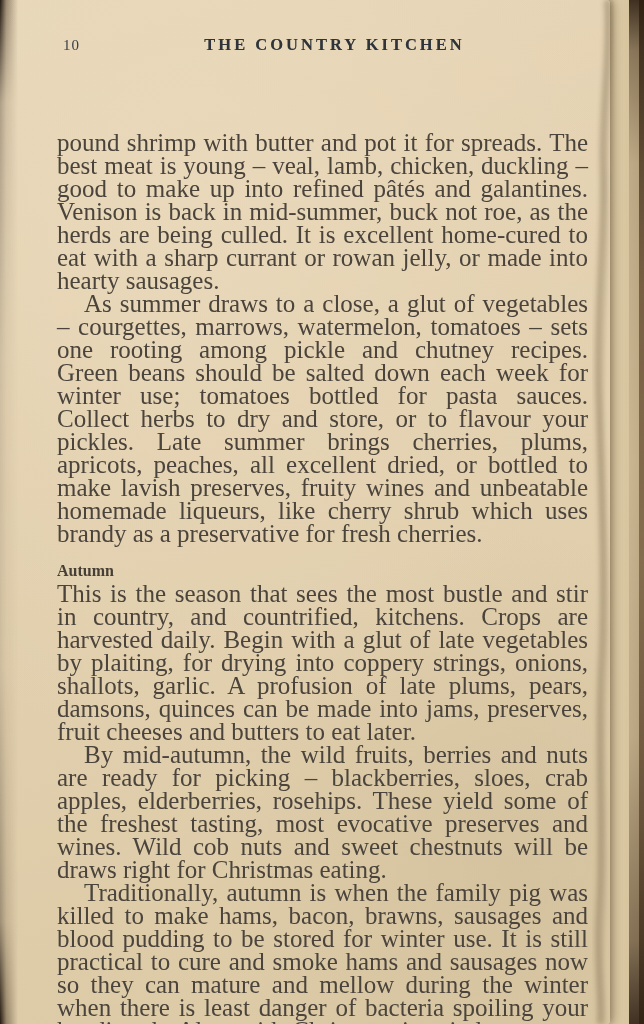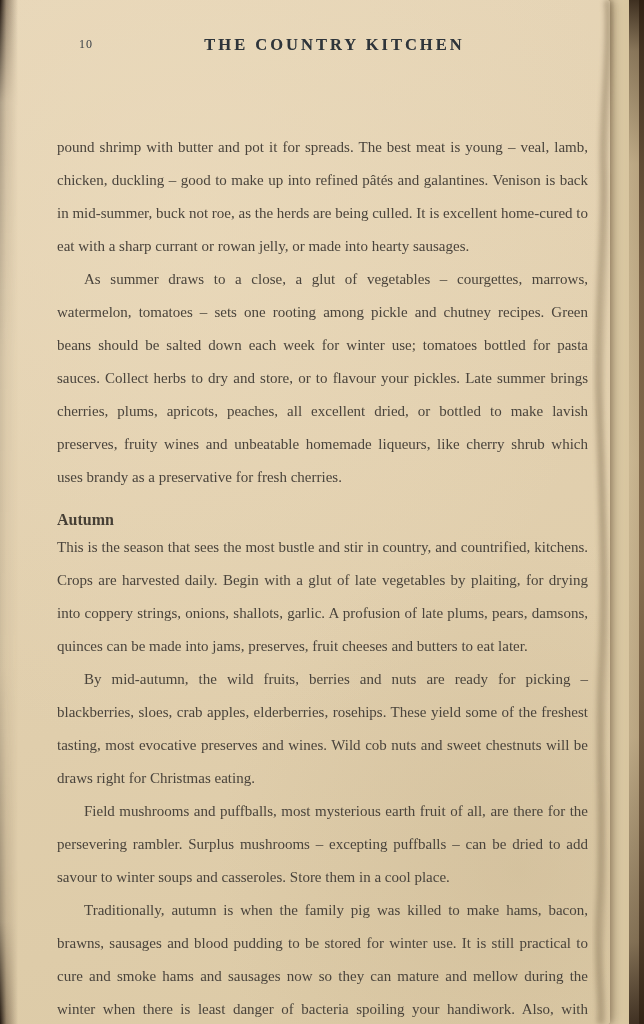--- a/index.html
+++ b/index.html
@@ -43,32 +43,32 @@
   
   .gutter-shadow{
     position:absolute;top:0;left:0;bottom:0;width:18px;
     background:linear-gradient(to right, rgba(24,15,9,.95) 0%, rgba(60,42,26,.45) 35%, rgba(60,42,26,0) 100%);
     -webkit-mask-image:linear-gradient(to bottom, rgba(0,0,0,1) 0%, rgba(0,0,0,.3) 10%, rgba(0,0,0,.12) 35%, rgba(0,0,0,.10) 65%, rgba(0,0,0,.35) 90%, rgba(0,0,0,1) 100%);
     mask-image:linear-gradient(to bottom, rgba(0,0,0,1) 0%, rgba(0,0,0,.3) 10%, rgba(0,0,0,.12) 35%, rgba(0,0,0,.10) 65%, rgba(0,0,0,.35) 90%, rgba(0,0,0,1) 100%);
   }
   
   .header{position:absolute;top:35px;left:57px;right:22px;height:20px;}
   .pagenum{
-    position:absolute;left:22px;top:2px;
-    font-size:12px;letter-spacing:1px;color:#3a4047;
+    position:absolute;left:6px;top:2px;
+    font-size:15px;letter-spacing:1px;color:#3a4047;
   }
   .title{
     display:block;text-align:center;transform:translateX(12px);
     font-size:16.5px;font-weight:bold;letter-spacing:3px;
     color:#2e343a;text-shadow:0 0 .6px rgba(46,52,58,.4);
   }
   
   .body{position:absolute;top:131px;left:57px;right:22px;color:#4a443c;}
   .body p{
-    margin:0;font-size:15px;line-height:33px;
+    margin:0;font-size:25px;line-height:23px;
     text-align:justify;
   }
   .body p.indent{text-indent:27px;}
   .body h3{
     margin:14px 0 0 0;font-size:16px;line-height:23px;
     font-weight:bold;color:#463f35;
   }
 </style>
 </head>
 <body>
@@ -86,21 +86,20 @@
     </div>
 
     <div class="body">
       <p>pound shrimp with butter and pot it for spreads. The best meat is young – veal, lamb, chicken, duckling – good to make up into refined pâtés and galantines. Venison is back in mid-summer, buck not roe, as the herds are being culled. It is excellent home-cured to eat with a sharp currant or rowan jelly, or made into hearty sausages.</p>
       <p class="indent">As summer draws to a close, a glut of vegetables – courgettes, marrows, watermelon, tomatoes – sets one rooting among pickle and chutney recipes. Green beans should be salted down each week for winter use; tomatoes bottled for pasta sauces. Collect herbs to dry and store, or to flavour your pickles. Late summer brings cherries, plums, apricots, peaches, all excellent dried, or bottled to make lavish preserves, fruity wines and unbeatable homemade liqueurs, like cherry shrub which uses brandy as a preservative for fresh cherries.</p>
 
       <h3>Autumn</h3>
 
       <p>This is the season that sees the most bustle and stir in country, and countrified, kitchens. Crops are harvested daily. Begin with a glut of late vegetables by plaiting, for drying into coppery strings, onions, shallots, garlic. A profusion of late plums, pears, damsons, quinces can be made into jams, preserves, fruit cheeses and butters to eat later.</p>
       <p class="indent">By mid-autumn, the wild fruits, berries and nuts are ready for picking – blackberries, sloes, crab apples, elderberries, rosehips. These yield some of the freshest tasting, most evocative preserves and wines. Wild cob nuts and sweet chestnuts will be draws right for Christmas eating.</p>
-      <p class="indent">Field mushrooms and puffballs, most mysterious earth fruit of all, are there for the persevering rambler. Surplus mushrooms – excepting puffballs – can be dried to add savour to winter soups and casseroles. Store them in a cool place.</p>
       <p class="indent">Traditionally, autumn is when the family pig was killed to make hams, bacon, brawns, sausages and blood pudding to be stored for winter use. It is still practical to cure and smoke hams and sausages now so they can mature and mellow during the winter when there is least danger of bacteria spoiling your handiwork. Also, with Christmas in mind, meat can be put up in various ways. A good time too to smoke herring, which is plentiful now.</p>
     </div>
   </div>
 
   <svg class="deckle" viewBox="0 0 40 1024" preserveAspectRatio="none">
     <defs>
       <filter id="soft" x="-60%" y="-5%" width="220%" height="110%">
         <feGaussianBlur stdDeviation="2.6"></feGaussianBlur>
       </filter>
     </defs>

